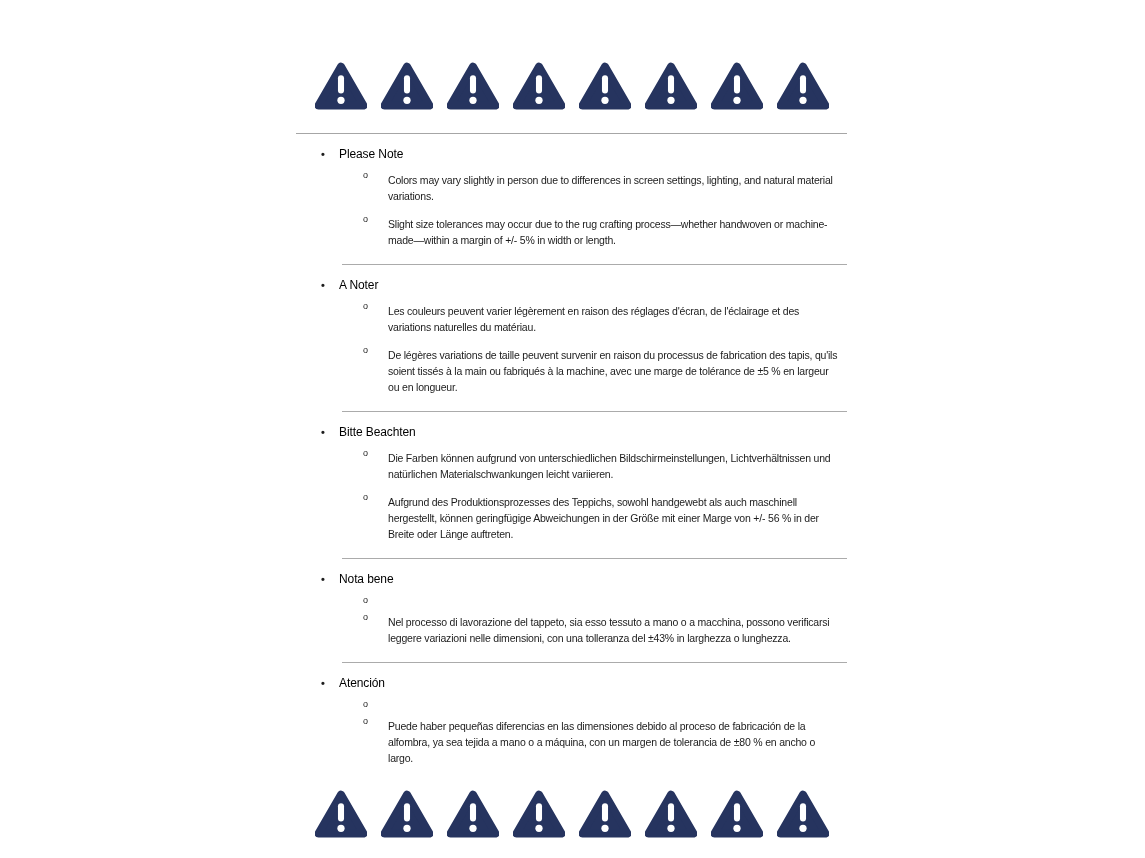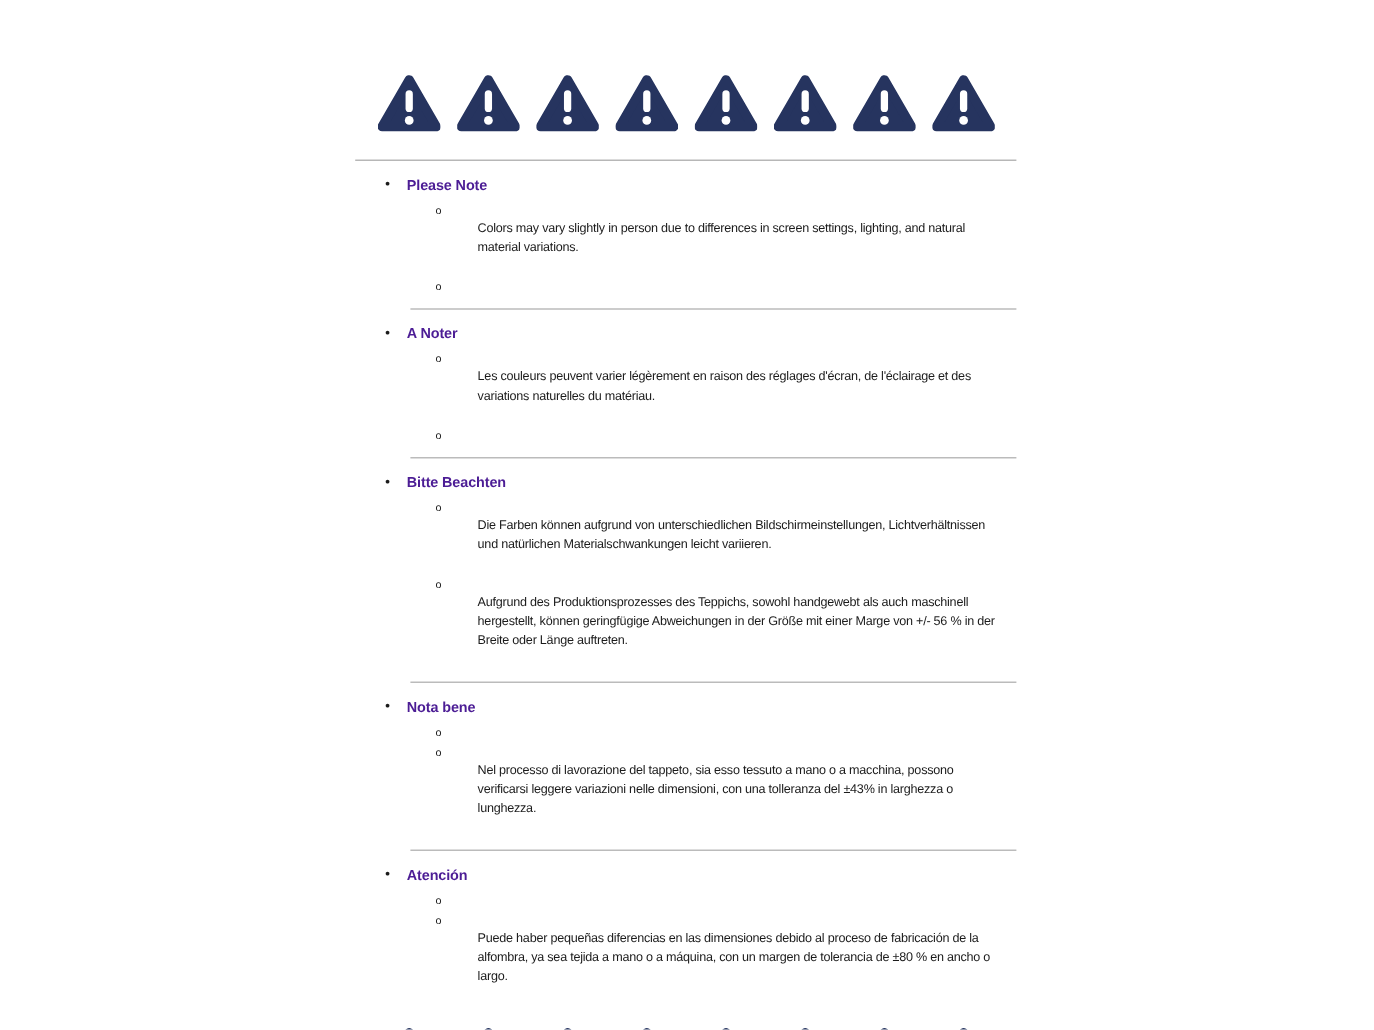--- a/index.html
+++ b/index.html
@@ -58,35 +58,35 @@
     width: 18px;
     margin-left: 25px;
     flex: none;
     font-size: 11px;
     line-height: 16px;
     font-weight: bold;
   }
   .title {
     font-size: 12px;
     line-height: 16px;
-    font-weight: bold;
+    font-weight: normal;
     letter-spacing: -0.1px;
-    color: #4c1d95;
+    color: #000000;
   }
   .item2 { display: flex; }
   .b2 {
     width: 19px;
     margin-left: 67px;
     flex: none;
     font-size: 9px;
     line-height: 16px;
     padding-top: 1px;
   }
   .note-text {
-    margin: 16px;
+    margin: 6px;
     flex: 1;
     max-width: 466px;
     font-size: 10.5px;
     line-height: 16px;
     letter-spacing: -0.2px;
   }
 </style>
 </head>
 <body>
 
@@ -141,35 +141,37 @@
     <div class="item1">
       <span class="b1">•</span>
       <span class="title">Please Note</span>
     </div>
     <div class="item2">
       <span class="b2">o</span>
       <p class="note-text">Colors may vary slightly in person due to differences in screen settings, lighting, and natural material variations.</p>
     </div>
     <div class="item2">
       <span class="b2">o</span>
+      <p class="note-text">Slight size tolerances may occur due to the rug crafting process—whether handwoven or machine-made—within a margin of +/- 5% in width or length.</p>
     </div>
     <hr class="hr-sep">
   </div>
 
   <div class="section">
     <div class="item1">
       <span class="b1">•</span>
       <span class="title">A Noter</span>
     </div>
     <div class="item2">
       <span class="b2">o</span>
       <p class="note-text">Les couleurs peuvent varier légèrement en raison des réglages d'écran, de l'éclairage et des variations naturelles du matériau.</p>
     </div>
     <div class="item2">
       <span class="b2">o</span>
+      <p class="note-text">De légères variations de taille peuvent survenir en raison du processus de fabrication des tapis, qu'ils soient tissés à la main ou fabriqués à la machine, avec une marge de tolérance de ±5 % en largeur ou en longueur.</p>
     </div>
     <hr class="hr-sep">
   </div>
 
   <div class="section">
     <div class="item1">
       <span class="b1">•</span>
       <span class="title">Bitte Beachten</span>
     </div>
     <div class="item2">

